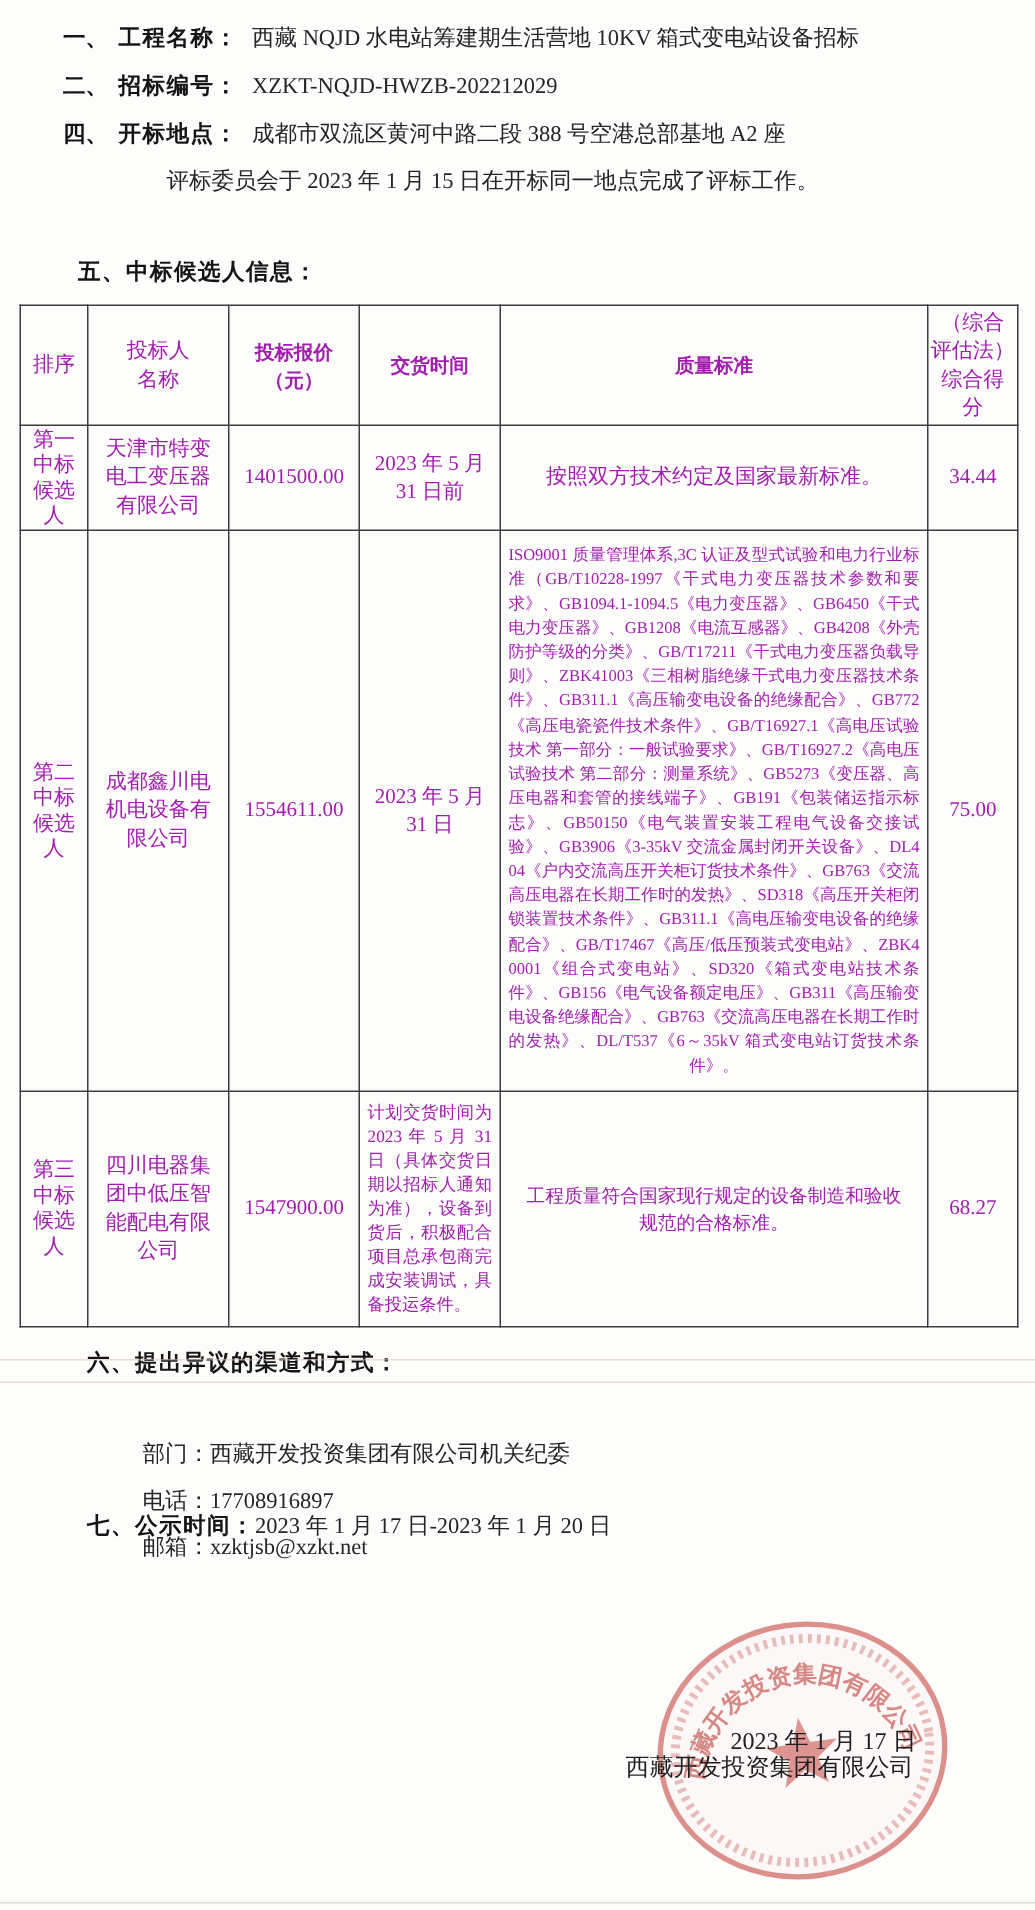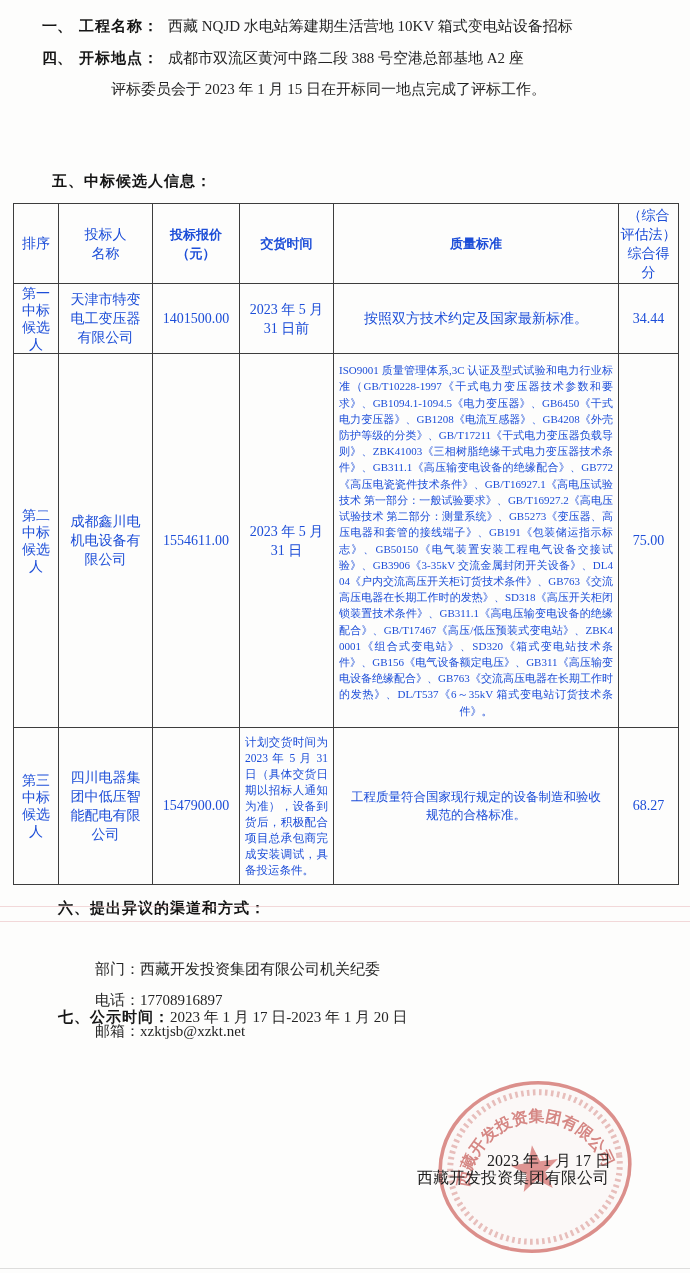--- a/index.html
+++ b/index.html
@@ -31,21 +31,21 @@
   .sub-line{
     position:absolute;left:95px;font-size:15px;color:#242424;white-space:nowrap;
   }
   
   table.bid{
     position:absolute;left:13px;top:203px;
     border-collapse:collapse;table-layout:fixed;width:665px;
   }
   table.bid td,table.bid th{
     border:1px solid #3d3d3d;vertical-align:middle;text-align:center;
-    overflow:hidden;color:#1d4ed8;
+    overflow:hidden;color:#a21caf;
   }
   tr.hrow{height:80px;}
   tr.r1{height:70px;}
   tr.r2{height:374px;}
   tr.r3{height:157px;}
   .th-serif{font-size:14px;font-weight:normal;white-space:pre-line;line-height:19px;}
   .th-sans{
     font-family:"Liberation Sans","DejaVu Sans",sans-serif;
     font-size:13px;font-weight:bold;white-space:pre-line;line-height:19px;
   }
@@ -75,20 +75,23 @@
   .scanline.gray{background:#cfcfcf;opacity:.7;top:1268px;}
 </style>
 </head>
 <body>
 
 <div class="page">
 
   <div class="top-items">
     <div class="tline">
       <span class="tnum">一、</span><span class="tlbl">工程名称：</span><span class="tval">西藏 NQJD 水电站筹建期生活营地 10KV 箱式变电站设备招标</span>
+    </div>
+    <div class="tline">
+      <span class="tnum">二、</span><span class="tlbl">招标编号：</span><span class="tval">XZKT-NQJD-HWZB-202212029</span>
     </div>
     <div class="tline">
       <span class="tnum">四、</span><span class="tlbl">开标地点：</span><span class="tval">成都市双流区黄河中路二段 388 号空港总部基地 A2 座</span>
     </div>
     <div class="tline continuation">
       <span class="tval">评标委员会于 2023 年 1 月 15 日在开标同一地点完成了评标工作。</span>
     </div>
   </div>
 
   <div class="sec-title sec5">

